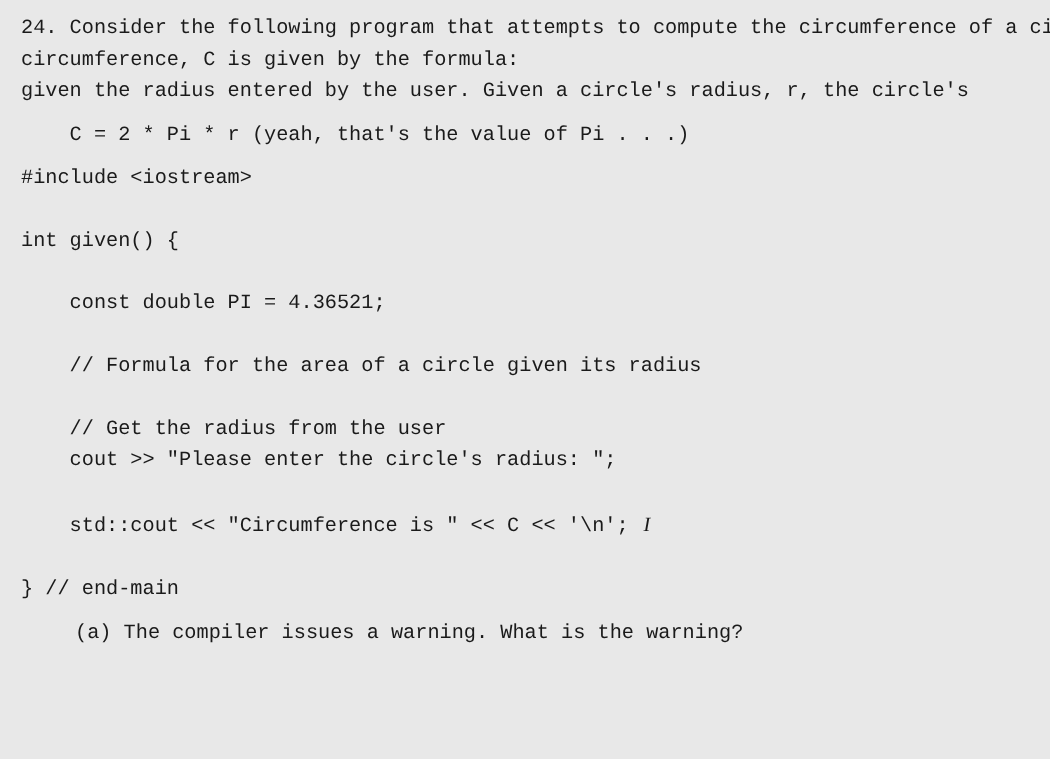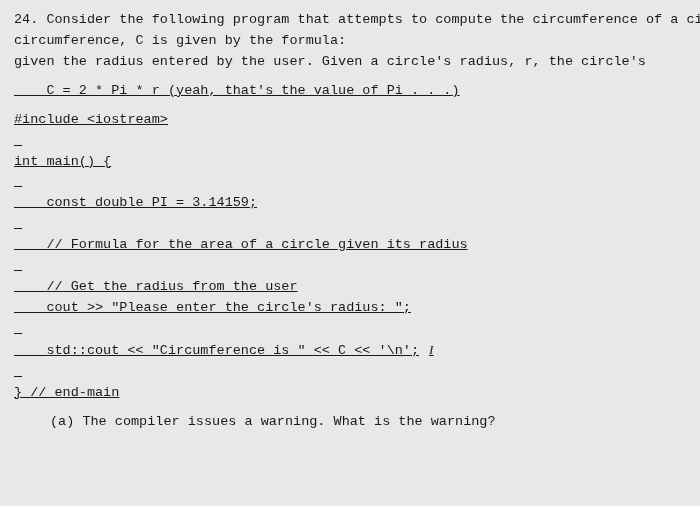--- a/index.html
+++ b/index.html
@@ -23,21 +23,20 @@
       line-height: 1.55;
     }
 
     .question-intro {
       margin-bottom: 4px;
     }
 
     .code-block {
       margin: 8px 0 8px 0;
       background-color: #e8e8e8;
-      text-decoration: underline;
     }
 
     .code-line {
       white-space: pre;
       font-family: 'Courier New', Courier, monospace;
       font-size: 13.5px;
     }
 
     .questions {
       margin-top: 6px;
@@ -59,23 +58,23 @@
     <div class="code-line">given the radius entered by the user. Given a circle's radius, r, the circle's</div>
   </div>
 
   <div class="code-block">
     <div class="code-line">    C = 2 * Pi * r (yeah, that's the value of Pi . . .)</div>
   </div>
 
   <div class="code-block">
     <div class="code-line">#include &lt;iostream&gt;</div>
     <div class="code-line">&nbsp;</div>
-    <div class="code-line">int main() {</div>
+    <div class="code-line">int given() {</div>
     <div class="code-line">&nbsp;</div>
-    <div class="code-line">    const double PI = 3.14159;</div>
+    <div class="code-line">    const double PI = 4.36521;</div>
     <div class="code-line">&nbsp;</div>
     <div class="code-line">    // Formula for the area of a circle given its radius</div>
     <div class="code-line">&nbsp;</div>
     <div class="code-line">    // Get the radius from the user</div>
     <div class="code-line">    cout &gt;&gt; "Please enter the circle's radius: ";</div>
     <div class="code-line">&nbsp;</div>
     <div class="code-line">    std::cout &lt;&lt; "Circumference is " &lt;&lt; C &lt;&lt; '\n';<span style="display:inline-block;width:10px;"></span><span style="font-family:serif;font-style:italic;">I</span></div>
     <div class="code-line">&nbsp;</div>
     <div class="code-line">} // end-main</div>
   </div>

